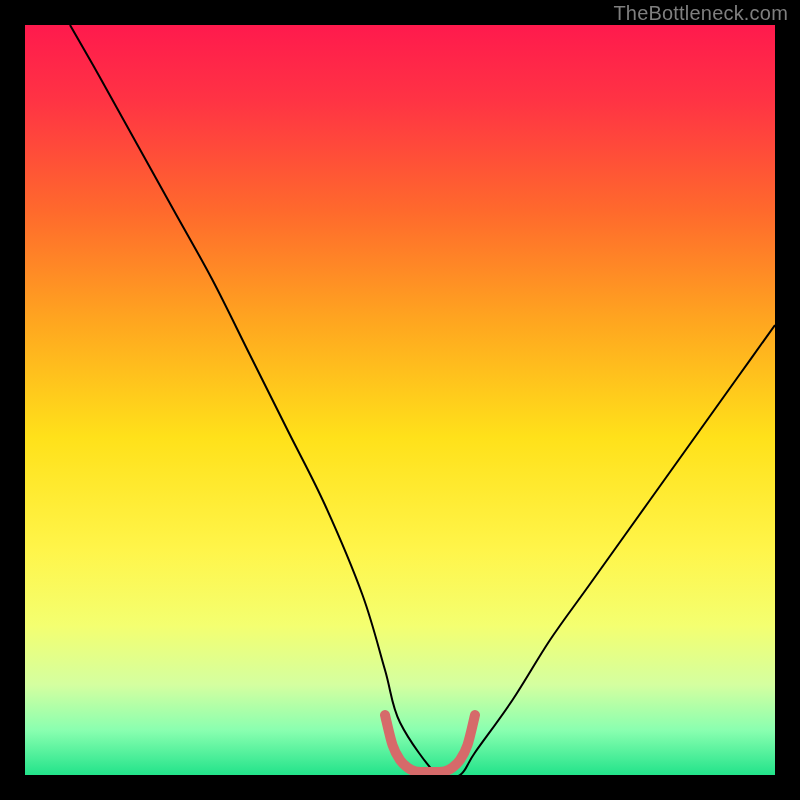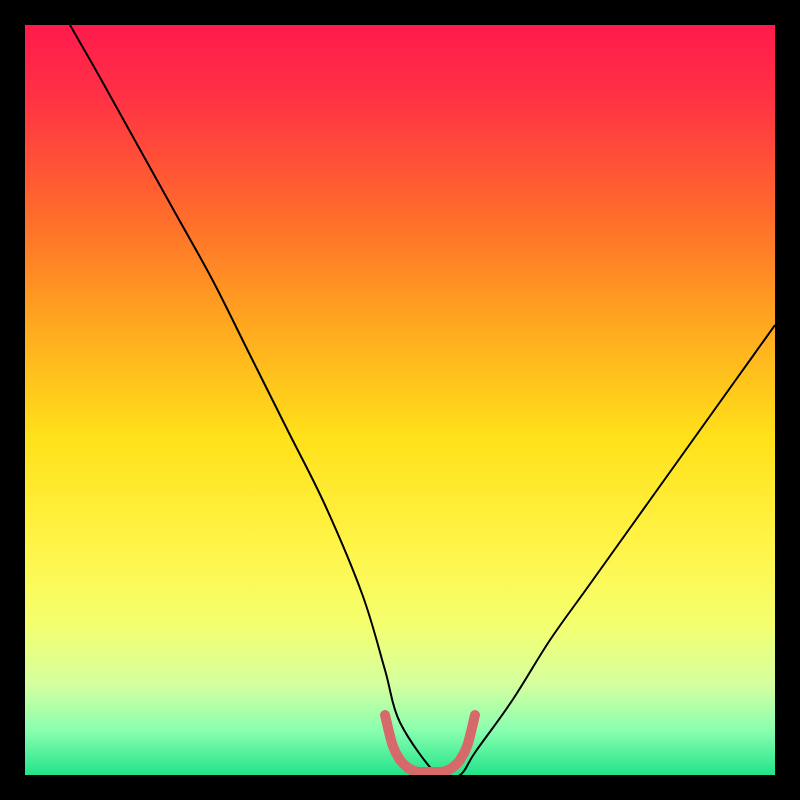--- a/index.html
+++ b/index.html
@@ -40,20 +40,21 @@
     color: #7f7f7f;
     font-size: 20px;
     letter-spacing: 0.2px;
     font-weight: 400;
   }
 </style>
 </head>
 <body>
 
 <div class="frame">
+  <div class="attribution">TheBottleneck.com</div>
   <div class="plot-area">
     <svg class="gradient-bg" viewBox="0 0 100 100" preserveAspectRatio="none">
       <defs>
         <linearGradient id="bg-grad" x1="0" y1="0" x2="0" y2="1">
             <stop offset="0%" stop-color="#ff1a4d"></stop>
             <stop offset="10%" stop-color="#ff3344"></stop>
             <stop offset="25%" stop-color="#ff6a2c"></stop>
             <stop offset="40%" stop-color="#ffa81f"></stop>
             <stop offset="55.00000000000001%" stop-color="#ffe11a"></stop>
             <stop offset="70%" stop-color="#fff54a"></stop>

